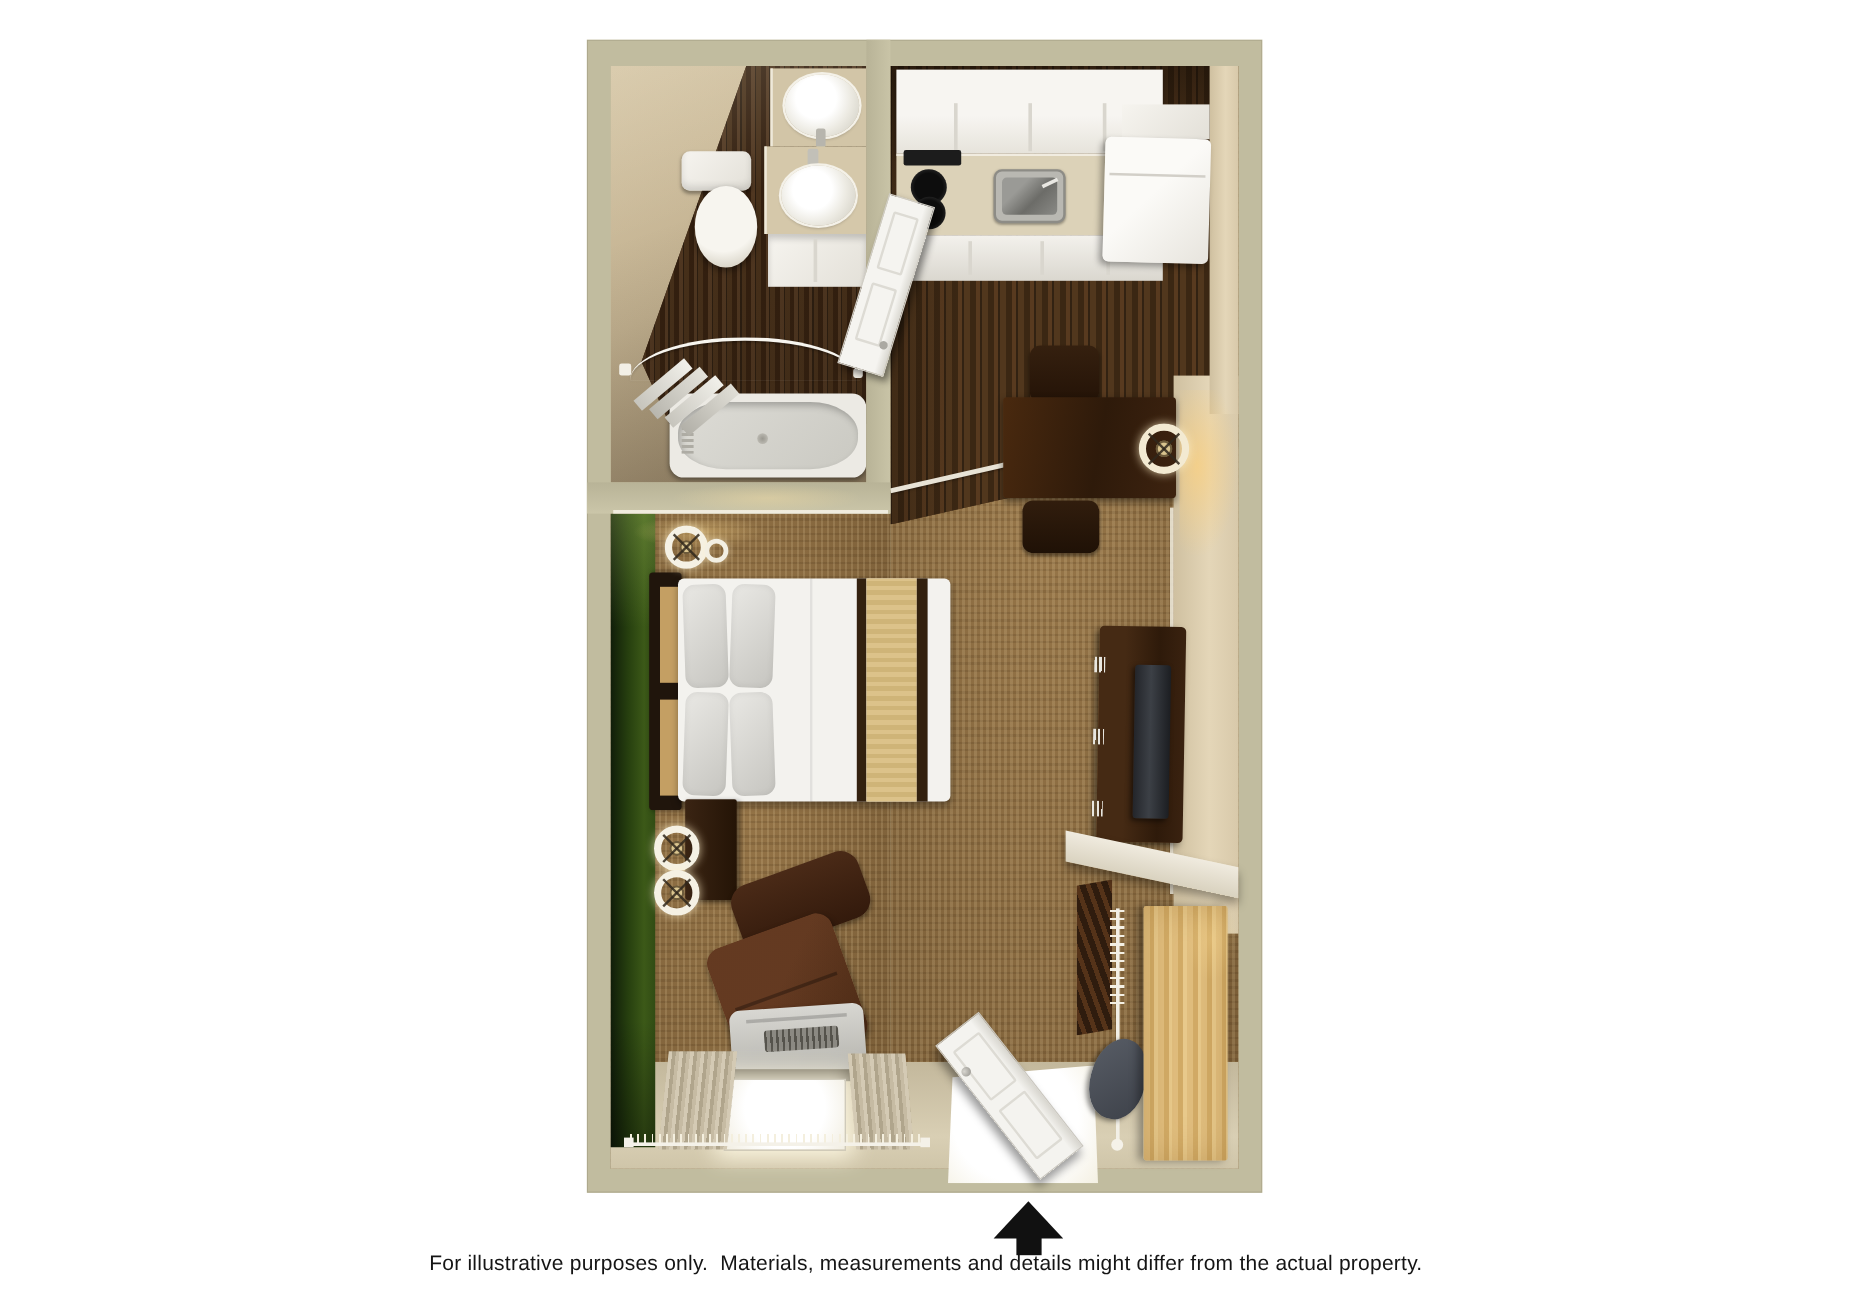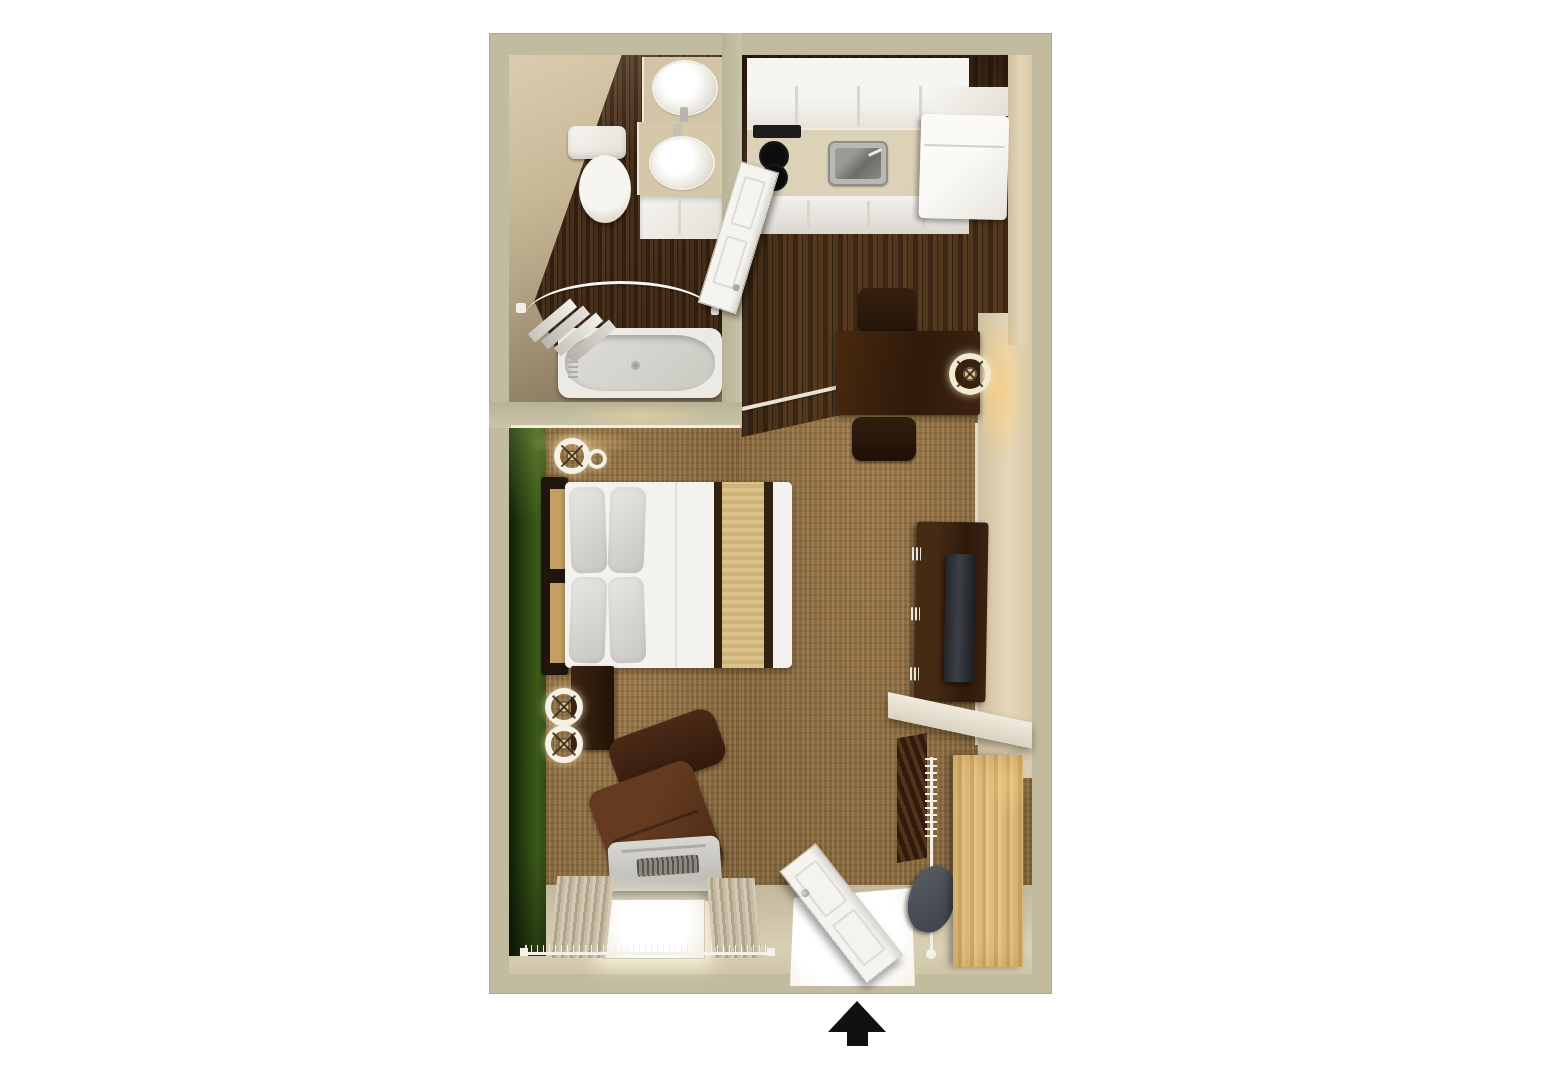--- a/index.html
+++ b/index.html
@@ -213,14 +213,15 @@
 
     <div class="a" style="left:420px;top:832px;width:46px;height:68px;border-radius:50% 50% 46% 46%;background:linear-gradient(135deg,#585d66,#3d4149);transform:rotate(15deg);box-shadow:-2px 2px 4px rgba(0,0,0,.45);"></div>
     <div class="a" style="left:464px;top:722px;width:70px;height:212px;border-radius:2px;background:repeating-linear-gradient(90deg,#e0bd7d 0 5px,#d2ab66 5px 9px,#e8c98b 9px 12px);box-shadow:-4px 0 7px rgba(0,0,0,.35), inset 0 0 30px rgba(120,80,20,.25);"></div>
     <div class="a glow" style="left:498px;top:714px;width:45px;height:70px;background:radial-gradient(ellipse,rgba(255,222,150,.3),rgba(255,222,150,0) 70%);"></div>
     <div class="a glow" style="left:70px;top:370px;width:160px;height:24px;background:radial-gradient(ellipse,rgba(255,228,165,.35),rgba(255,228,165,0) 70%);"></div>
   </div>
 
   <div class="a" style="left:828px;top:1001px;width:0;height:0;border-left:29px solid transparent;border-right:29px solid transparent;border-bottom:31px solid #111111;"></div>
   <div class="a" style="left:847px;top:1030px;width:21px;height:16px;background:#111111;"></div>
 
+  <div class="a caption">For illustrative purposes only.&nbsp; Materials, measurements and details might differ from the actual property.</div>
 
 </div>
 
 </body></html>

